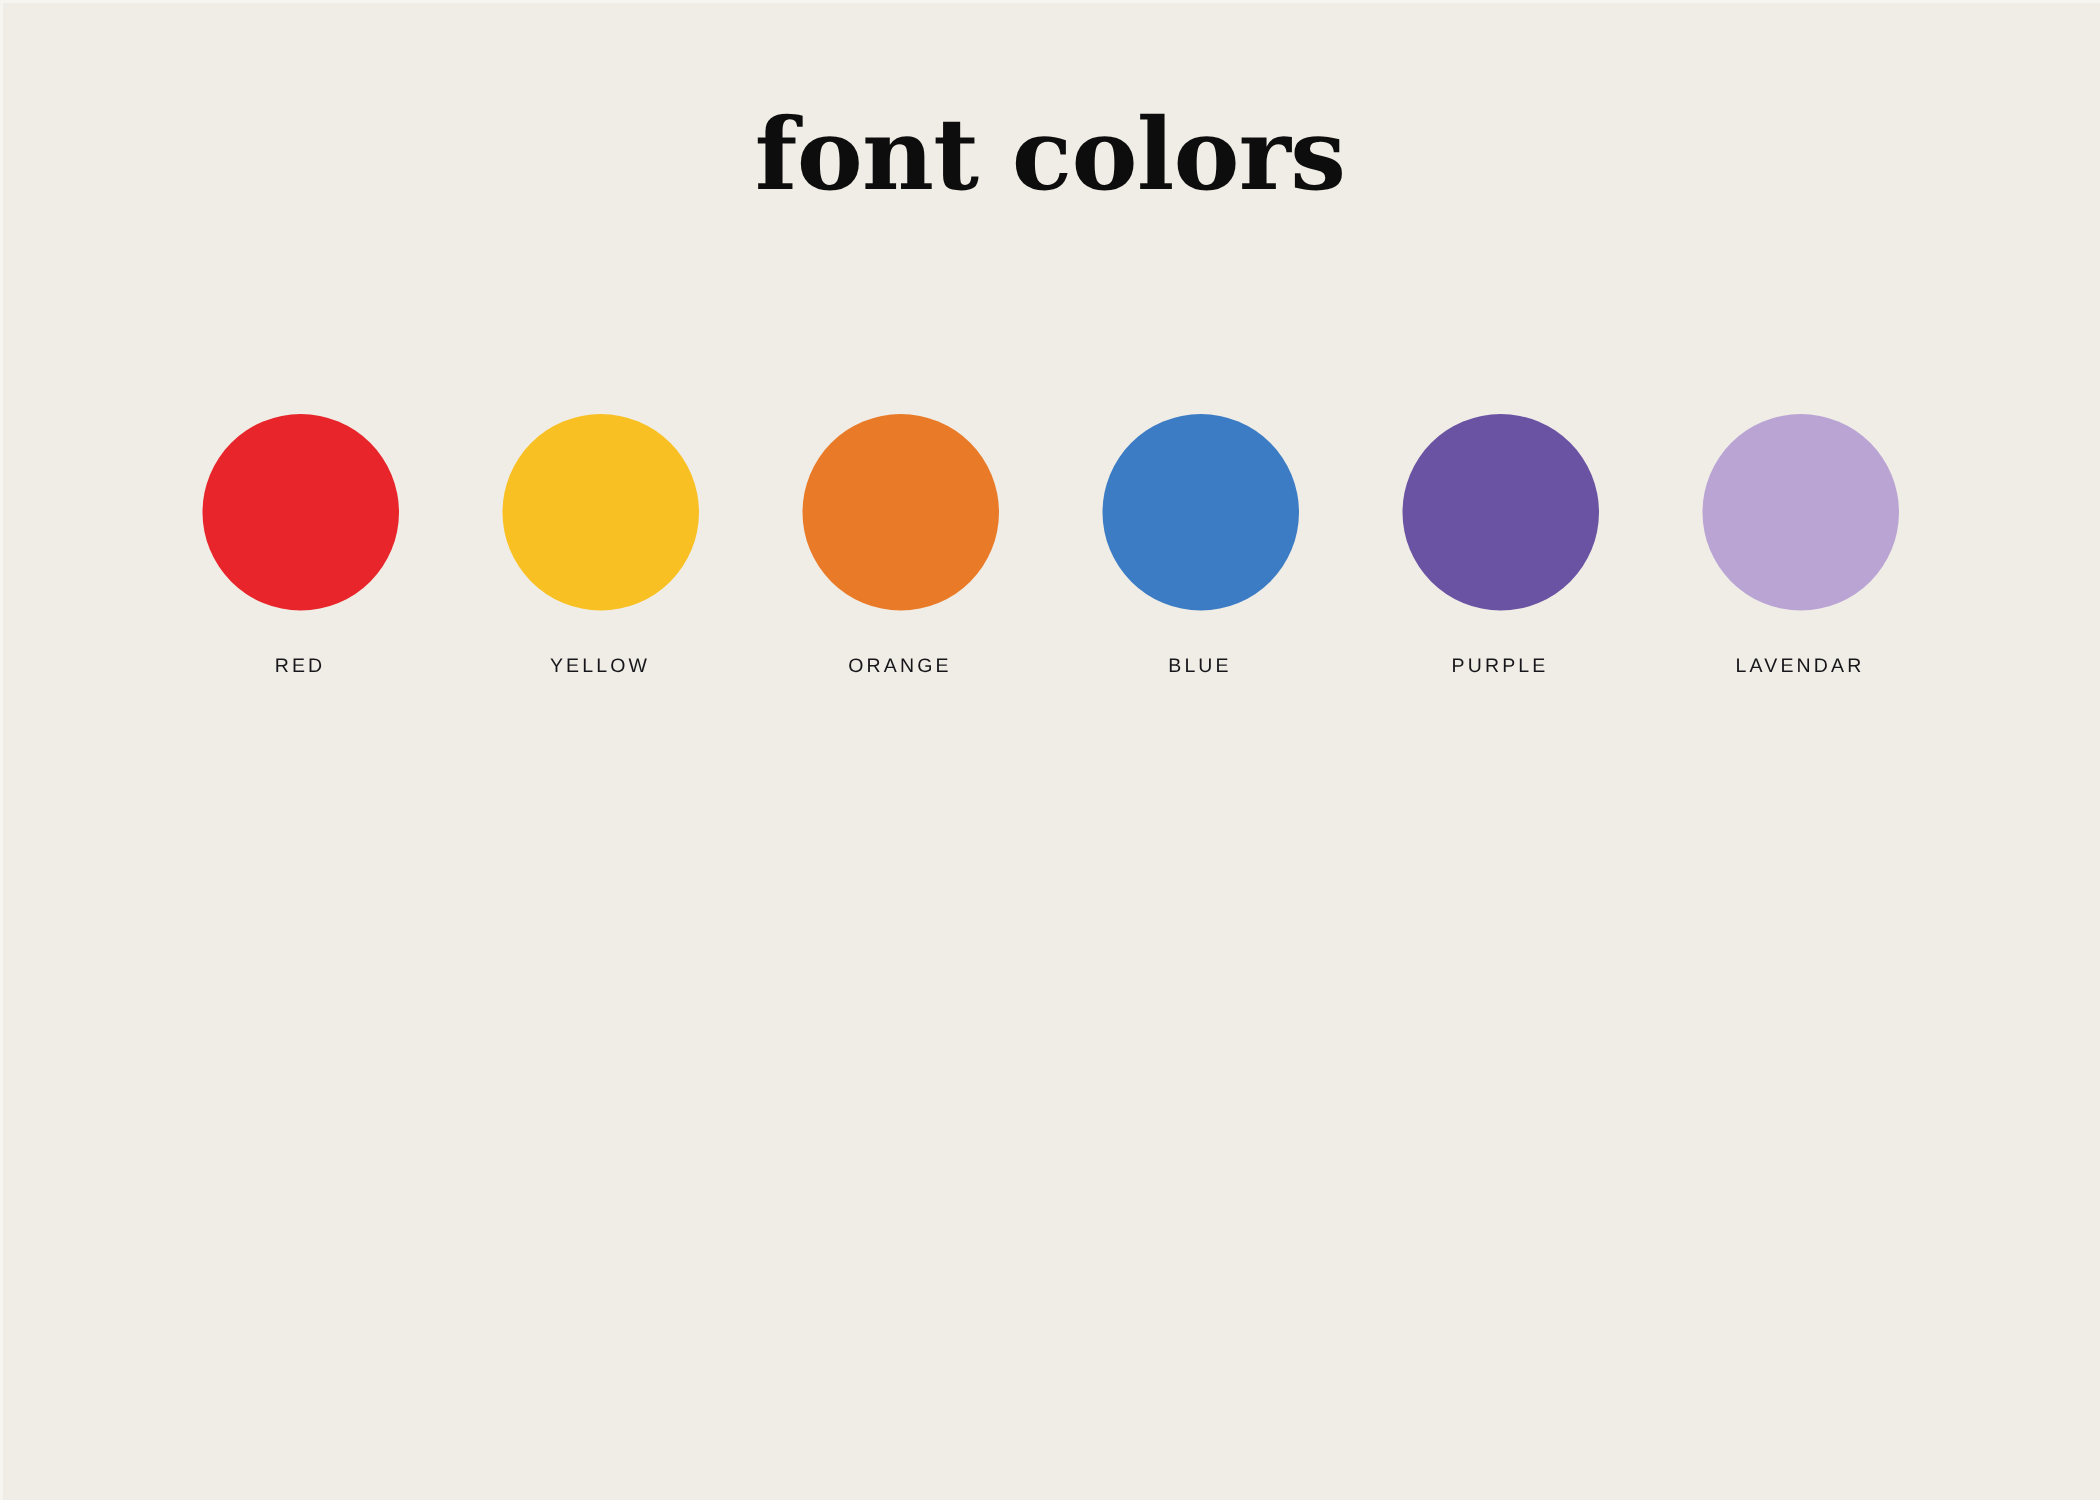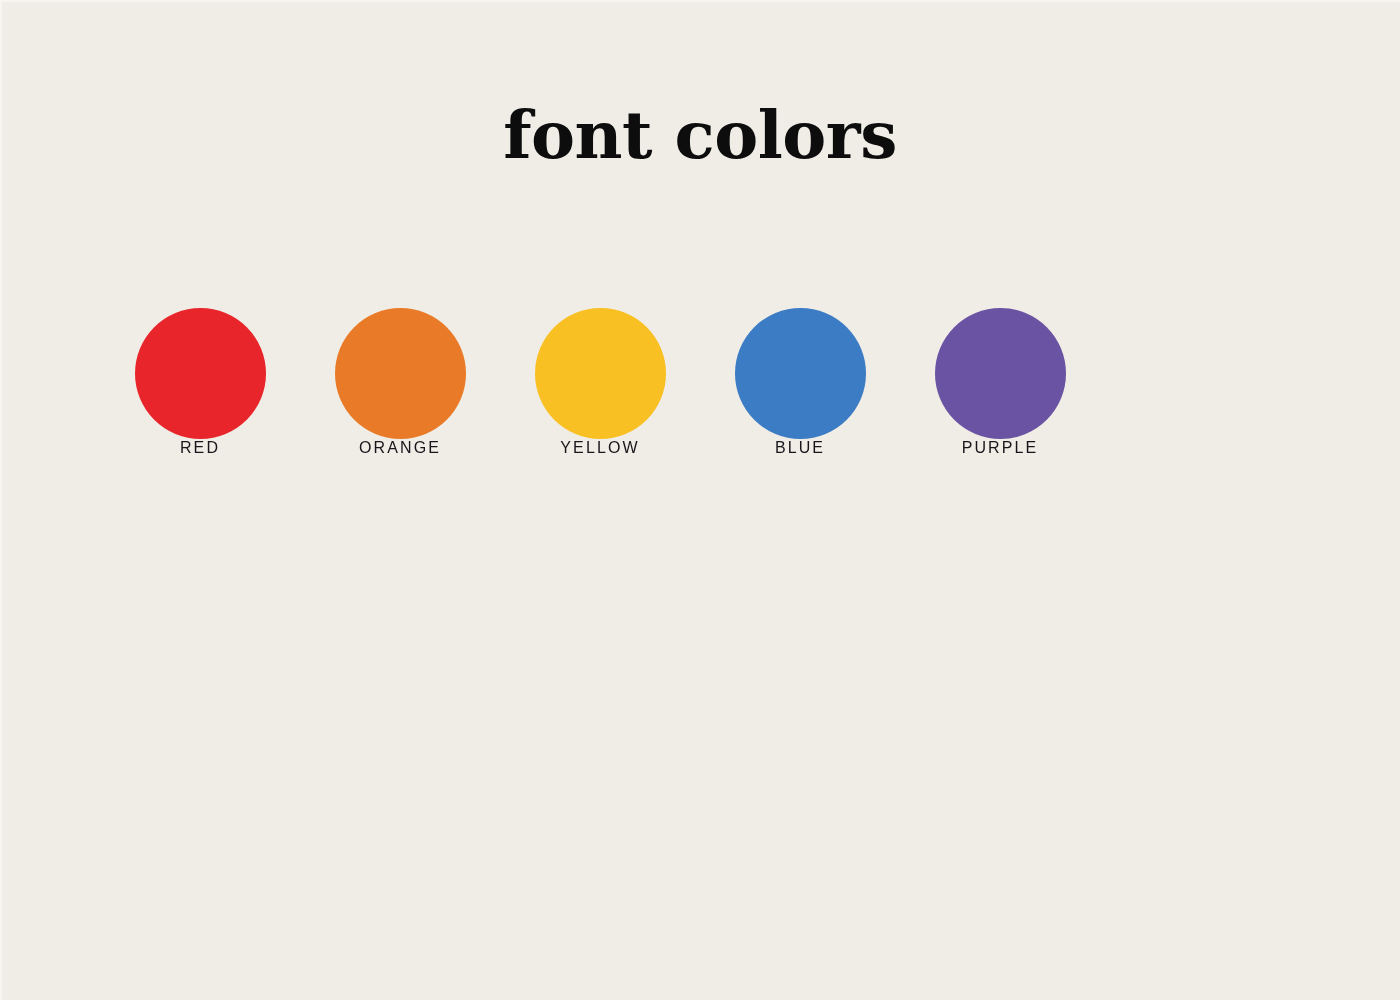--- a/index.html
+++ b/index.html
@@ -40,21 +40,21 @@
     align-items: center;
   }
 
   .poster-title {
     font-family: "DejaVu Serif", "Liberation Serif", serif;
     font-size: 66px;
     font-weight: 700;
     line-height: 1;
     color: #0d0d0d;
     letter-spacing: -0.5px;
-    margin-top: 102px;
+    margin-top: 70px;
     text-align: center;
     -webkit-font-smoothing: antialiased;
   }
 
   .swatch-grid {
     margin-top: 96px;
     display: grid;
     grid-template-columns: repeat(6, 200px);
     grid-auto-rows: 235px;
     justify-content: center;
@@ -67,22 +67,23 @@
   }
 
   .swatch-dot {
     width: 131px;
     height: 131px;
     border-radius: 50%;
     box-sizing: border-box;
   }
 
   .swatch-label {
+    margin-top: 29px;
     font-family: "Liberation Sans", sans-serif;
-    font-size: 16px;
+    font-size: 13px;
     font-weight: 400;
     letter-spacing: 2.1px;
     color: #17161a;
     text-transform: uppercase;
     white-space: nowrap;
     text-align: center;
   }
 </style>
 </head>
 <body style="background: rgb(240, 237, 230);">
@@ -93,30 +94,34 @@
 <div class="poster">
 
   <h1 class="poster-title">font colors</h1>
 
   <div class="swatch-grid">
       <div class="swatch">
         <div class="swatch-dot" style="background: rgb(232, 37, 42);"></div>
         <div class="swatch-label">RED</div>
       </div>
       <div class="swatch">
+        <div class="swatch-dot" style="background: rgb(249, 192, 35);"></div>
+        <div class="swatch-label">YELLOW</div>
+      </div>
+      <div class="swatch">
         <div class="swatch-dot" style="background: rgb(233, 123, 40);"></div>
         <div class="swatch-label">ORANGE</div>
-      </div>
-      <div class="swatch">
-        <div class="swatch-dot" style="background: rgb(249, 192, 35);"></div>
-        <div class="swatch-label">YELLOW</div>
       </div>
       <div class="swatch">
         <div class="swatch-dot" style="background: rgb(60, 124, 196);"></div>
         <div class="swatch-label">BLUE</div>
       </div>
       <div class="swatch">
         <div class="swatch-dot" style="background: rgb(106, 83, 163);"></div>
         <div class="swatch-label">PURPLE</div>
       </div>
+      <div class="swatch">
+        <div class="swatch-dot" style="background: rgb(185, 164, 212);"></div>
+        <div class="swatch-label">LAVENDAR</div>
+      </div>
     </div>
 
 </div>
 
 </body></html>

